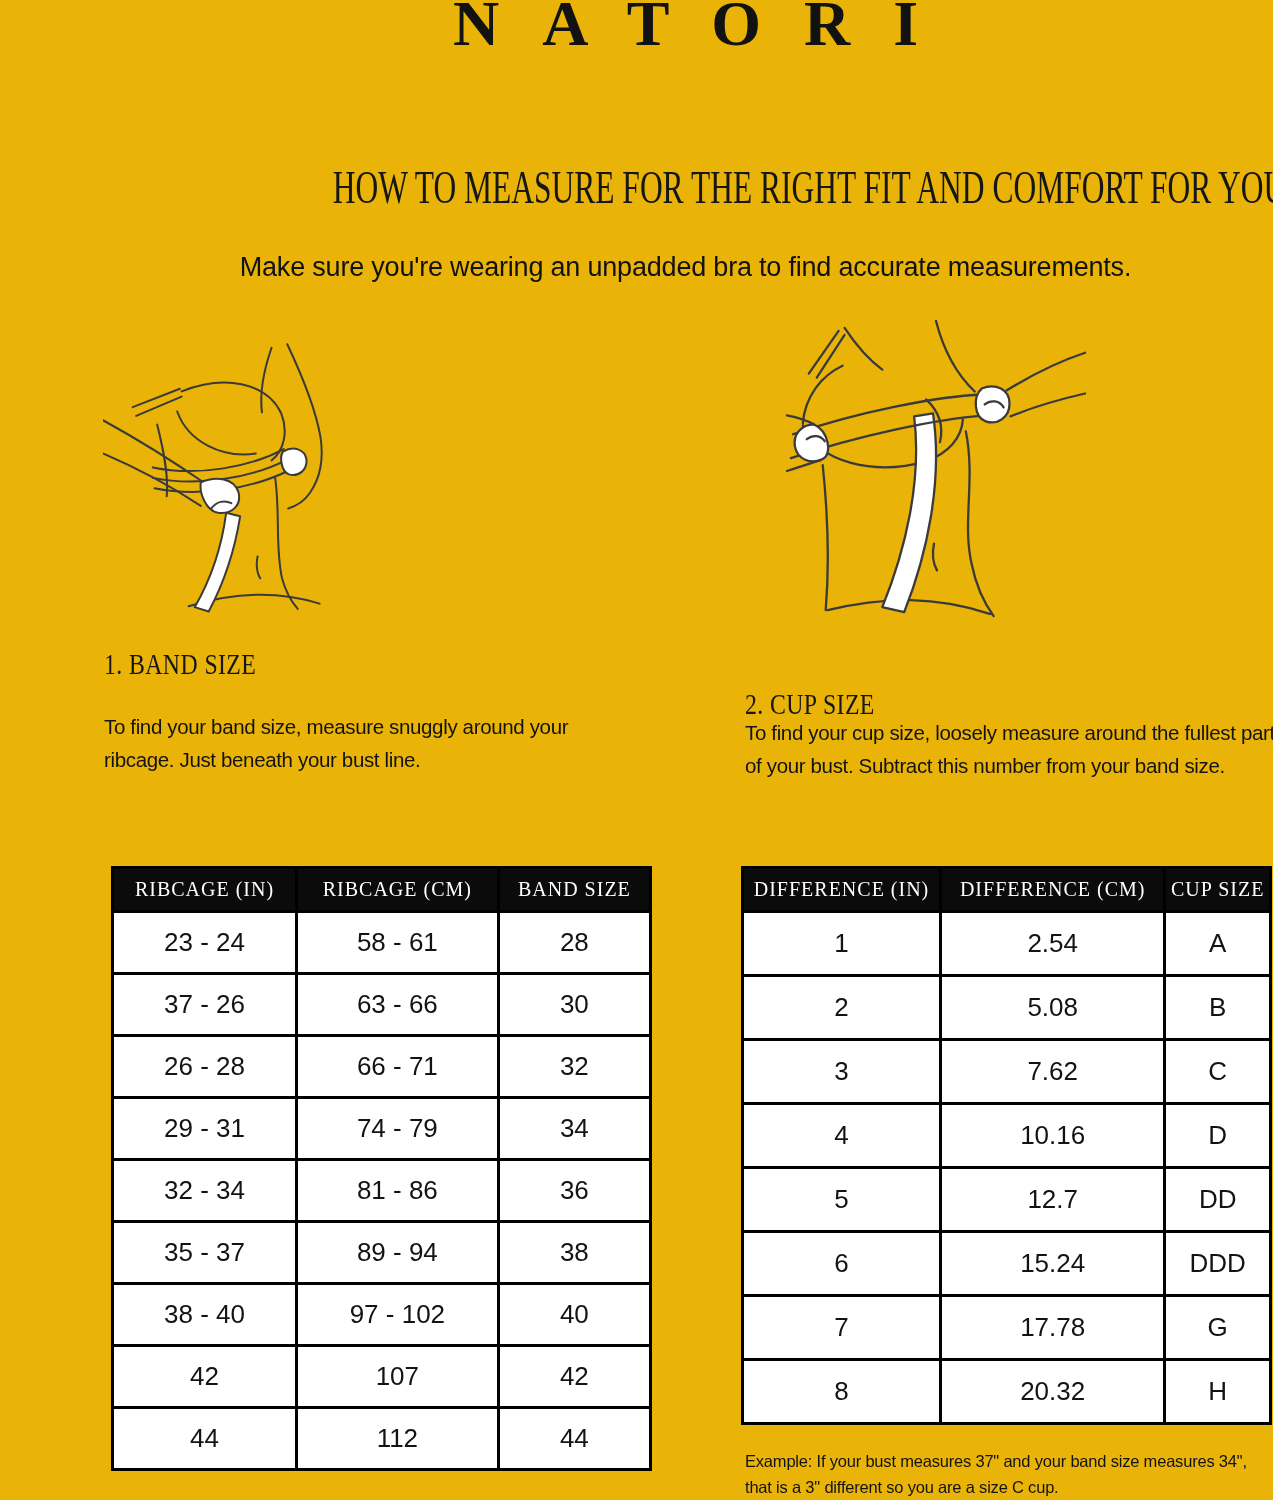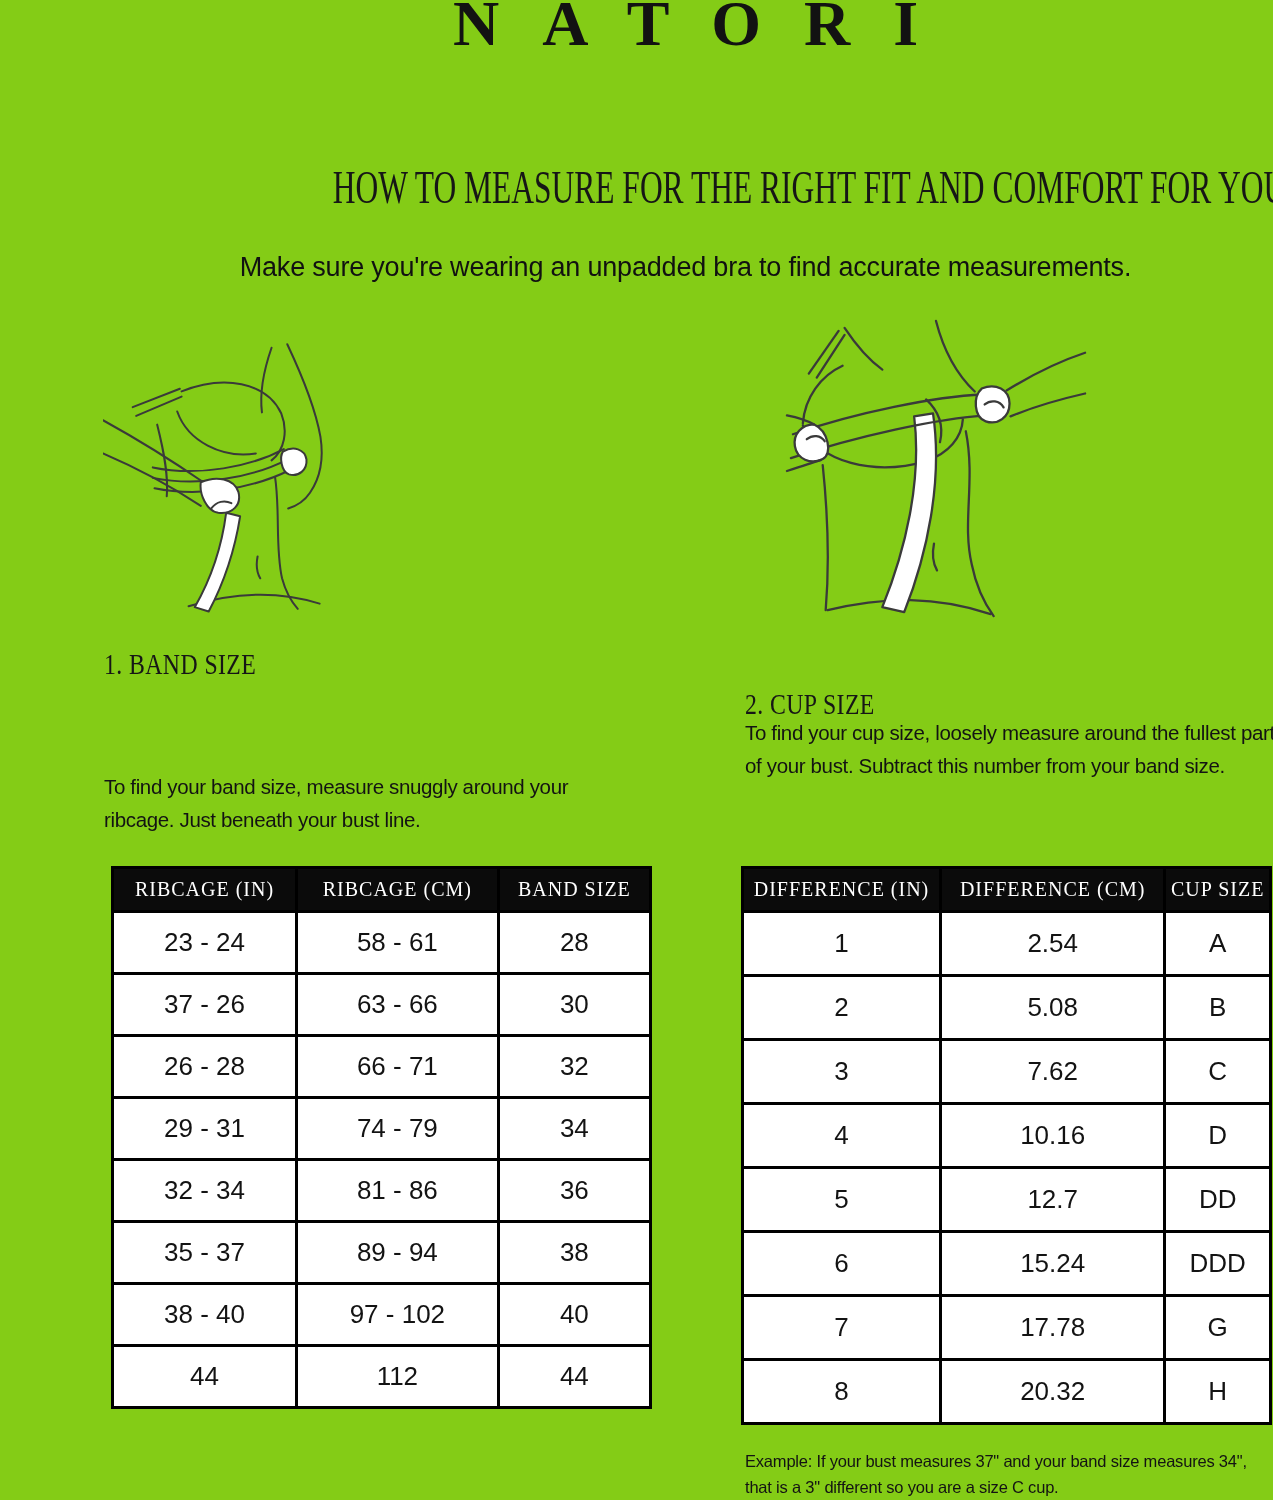--- a/index.html
+++ b/index.html
@@ -1,19 +1,19 @@
 <!DOCTYPE html>
 <html><head>
 <meta charset="utf-8">
 <style>
   * { margin:0; padding:0; box-sizing:border-box; }
   html,body { background:#ffffff; }
   .page {
     position:relative; width:1273px; height:1500px; margin:0 auto;
-    background:#84cc16; overflow:hidden; color:#1a1a1a;
+    background:#eab308; overflow:hidden; color:#1a1a1a;
     font-family:"Liberation Sans", sans-serif;
   }
   .center-band { position:absolute; left:98px; width:1175px; text-align:center; }
 
   .brand {
     top:-8px; font-family:"Liberation Serif", serif; font-weight:bold;
     font-size:64px; line-height:1; letter-spacing:43px; padding-left:43px;
     color:#121212; white-space:nowrap;
   }
   .heading { top:164px; white-space:nowrap; }
@@ -124,21 +124,21 @@
     </svg>
   </div>
 
   <div class="section-title" style="left:104px; top:650px;">
     <span>1. BAND SIZE</span>
   </div>
   <div class="section-title" style="left:745px; top:650px;margin-top:40px;">
     <span>2. CUP SIZE</span>
   </div>
 
-  <div class="para" style="left:104px; top:770px; width:518px;">To find your band size, measure snuggly around your ribcage. Just beneath your bust line.</div>
+  <div class="para" style="left:104px; top:710px; width:518px;">To find your band size, measure snuggly around your ribcage. Just beneath your bust line.</div>
   <div class="para" style="left:745px; top:716px; width:537px;">To find your cup size, loosely measure around the fullest part of your bust. Subtract this number from your band size.</div>
 
   <table class="size-table" id="band-table">
     <colgroup>
         <col style="width:34.2%">
         <col style="width:37.5%">
         <col style="width:28.3%">
       </colgroup>
     <thead>
         <tr>
@@ -177,20 +177,25 @@
           <td>35 - 37</td>
           <td>89 - 94</td>
           <td>38</td>
         </tr>
         <tr>
           <td>38 - 40</td>
           <td>97 - 102</td>
           <td>40</td>
         </tr>
         <tr>
+          <td>42</td>
+          <td>107</td>
+          <td>42</td>
+        </tr>
+        <tr>
           <td>44</td>
           <td>112</td>
           <td>44</td>
         </tr>
       </tbody>
   </table>
 
   <table class="size-table" id="cup-table">
     <colgroup>
         <col style="width:37.5%">

